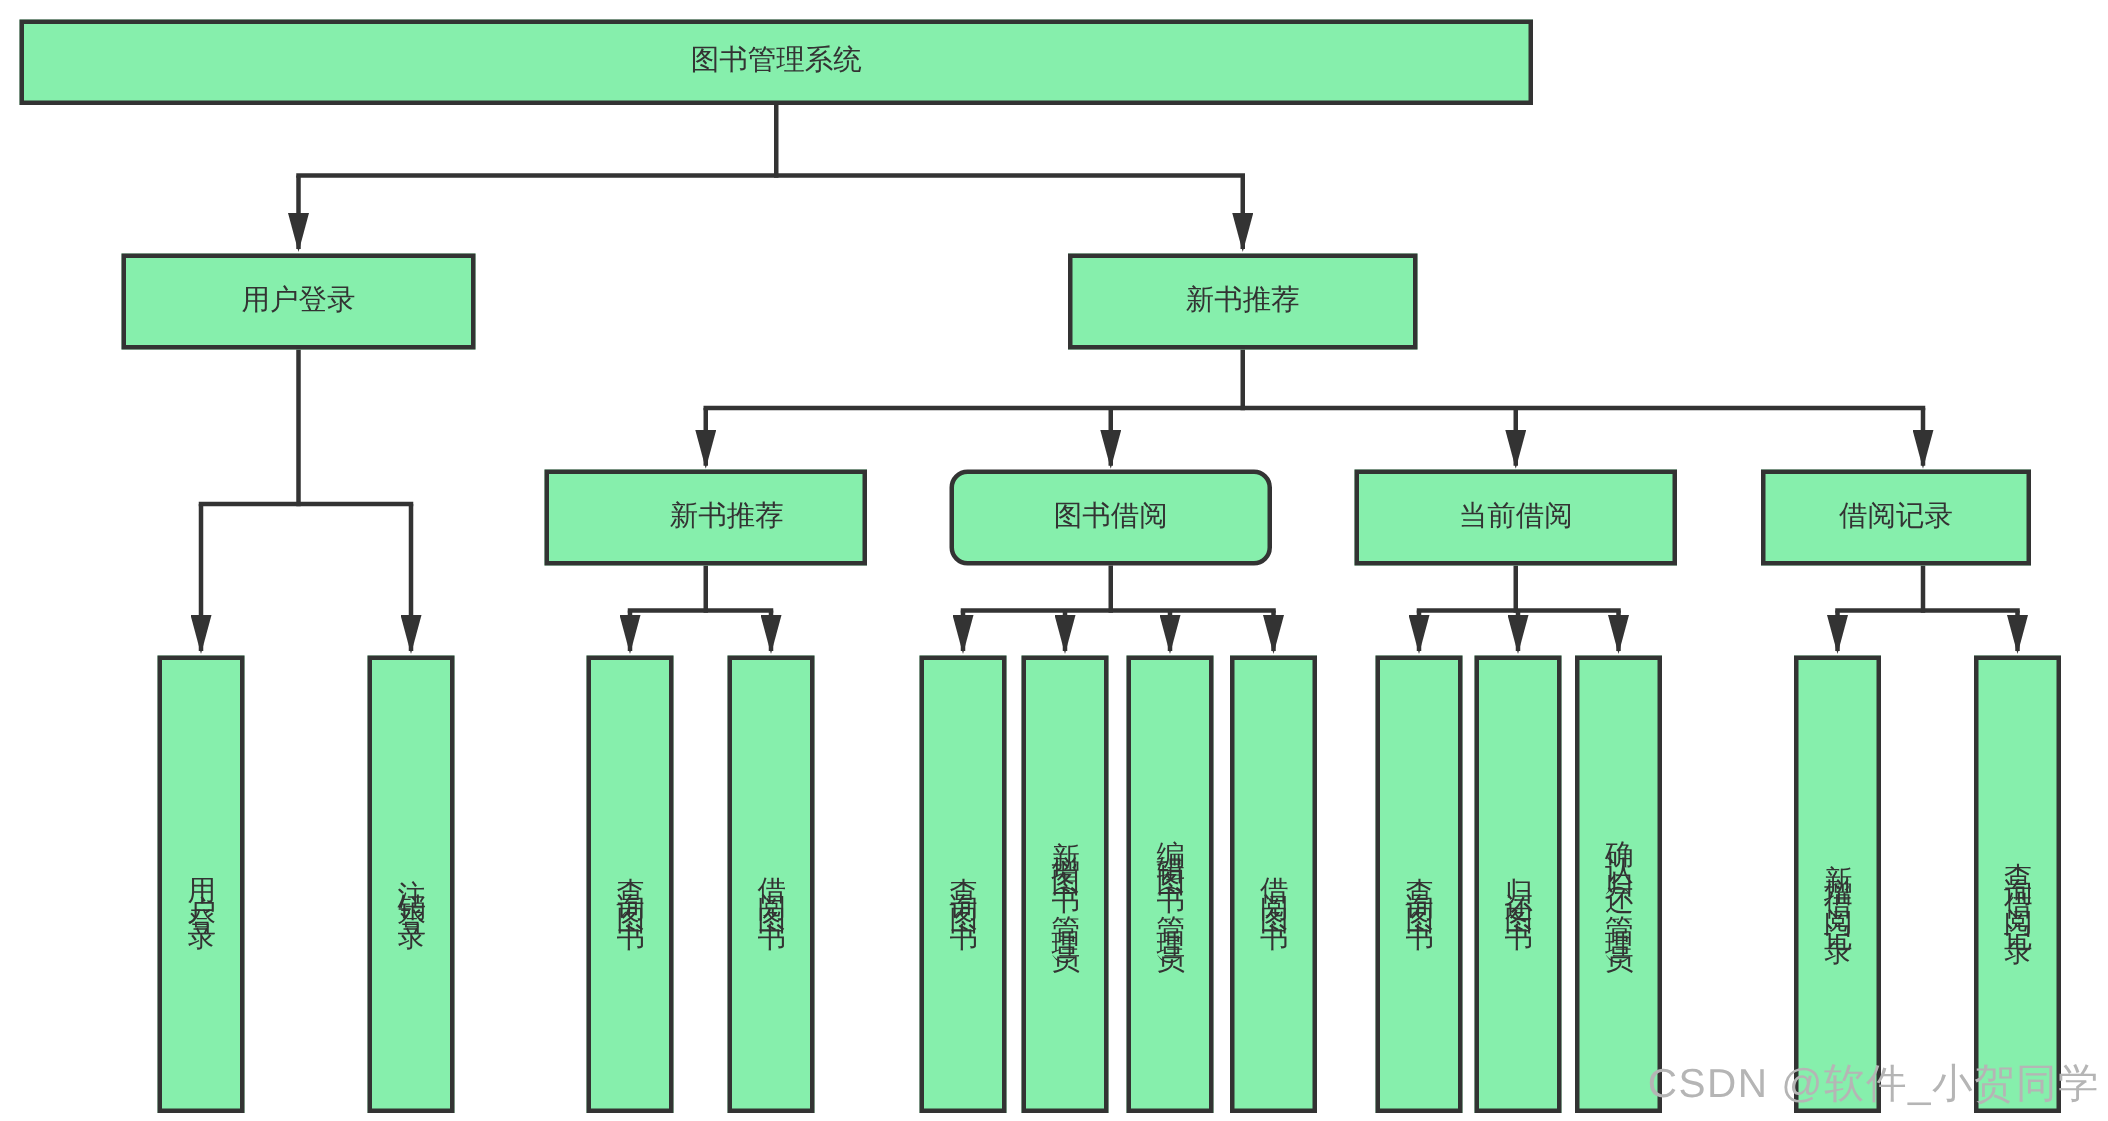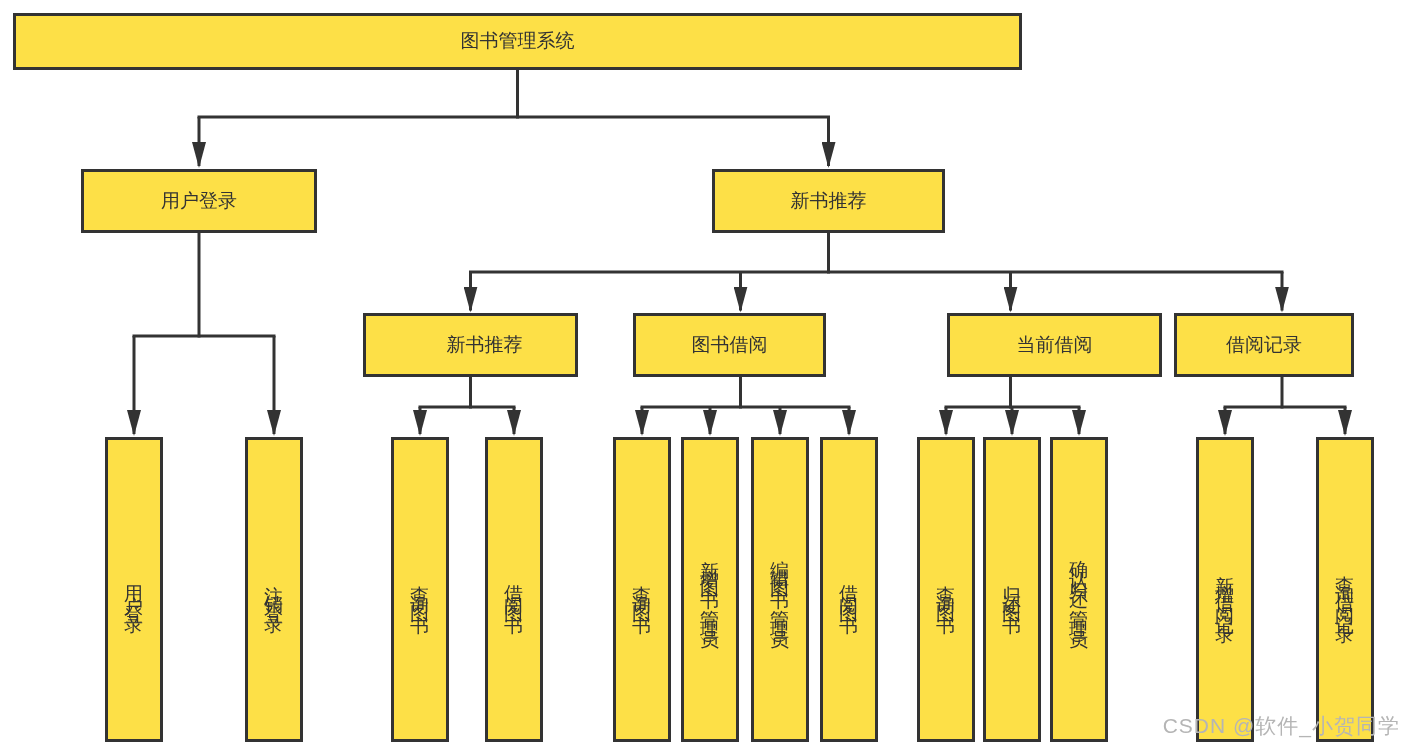--- a/index.html
+++ b/index.html
@@ -8,56 +8,56 @@
     width: 1405px; height: 747px;
     position: relative; overflow: hidden;
     font-family: "Liberation Sans", "DejaVu Sans", sans-serif;
   }
   .stage { position: absolute; inset: 0; }
   svg.connectors { position: absolute; left: 0; top: 0; }
 
   .box {
     position: absolute;
     border: 3px solid #333333;
-    background: #fde047;
+    background: #86efac;
     color: #333333;
     display: flex; align-items: center; justify-content: center;
     font-size: 19px;
     line-height: 1.2;
     text-align: center;
     z-index: 2;
   }
   .vbox {
     writing-mode: vertical-rl;
     text-orientation: mixed;
     letter-spacing: 10px;
     line-height: 1;
   }
 
   
   .n-root { left: 13px;  top: 13px;  width: 1009px; height: 57px; }
   .n-l2a  { left: 81px;  top: 169px; width: 236px;  height: 64px; }
   .n-l2b  { left: 712px; top: 169px; width: 233px;  height: 64px; }
   .n-l3a  { left: 363px; top: 313px; width: 215px;  height: 64px; padding-left: 28px; }
-  .n-l3b  { left: 633px; top: 313px; width: 193px;  height: 64px; }
-  .n-l3c  { left: 903px; top: 313px; width: 215px;  height: 64px; margin-left: 44px; }
+  .n-l3b  { left: 633px; top: 313px; width: 215px;  height: 64px; border-radius: 12px; }
+  .n-l3c  { left: 903px; top: 313px; width: 215px;  height: 64px; }
   .n-l3d  { left: 1174px;top: 313px; width: 180px;  height: 64px; }
 
   .leaf { top: 437px; width: 58px; height: 305px; }
   .lf1  { left: 105px; }  .lf2  { left: 245px; }
   .lf3  { left: 391px; }  .lf4  { left: 485px; }
   .lf5  { left: 613px; }  .lf6  { left: 681px; }
   .lf7  { left: 751px; }  .lf8  { left: 820px; }
   .lf9  { left: 917px; }  .lf10 { left: 983px; } .lf11 { left: 1050px; }
   .lf12 { left: 1196px; } .lf13 { left: 1316px; }
 
   .watermark {
     position: absolute;
     right: 5px; bottom: 7px;
-    font-size: 21px;
+    font-size: 27px;
     color: #b5b5b5;
     letter-spacing: 1px;
     z-index: 5;
     white-space: nowrap;
   }
 </style>
 </head>
 <body>
 
 <div class="stage">

